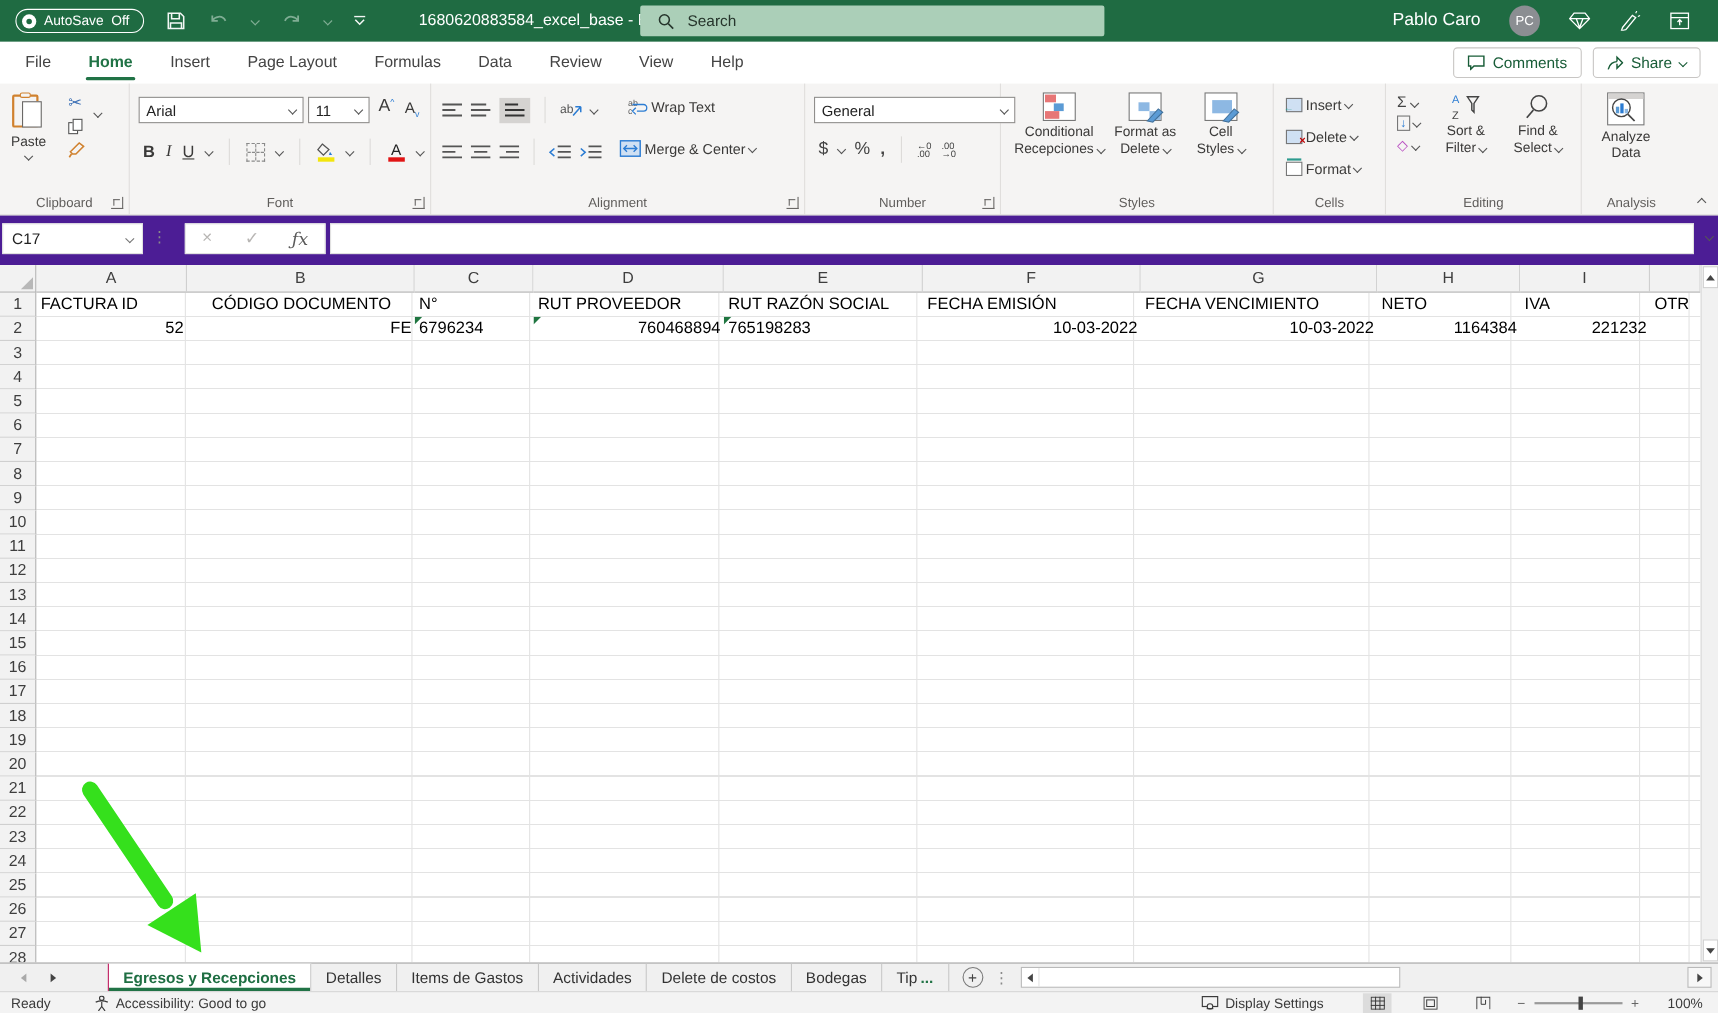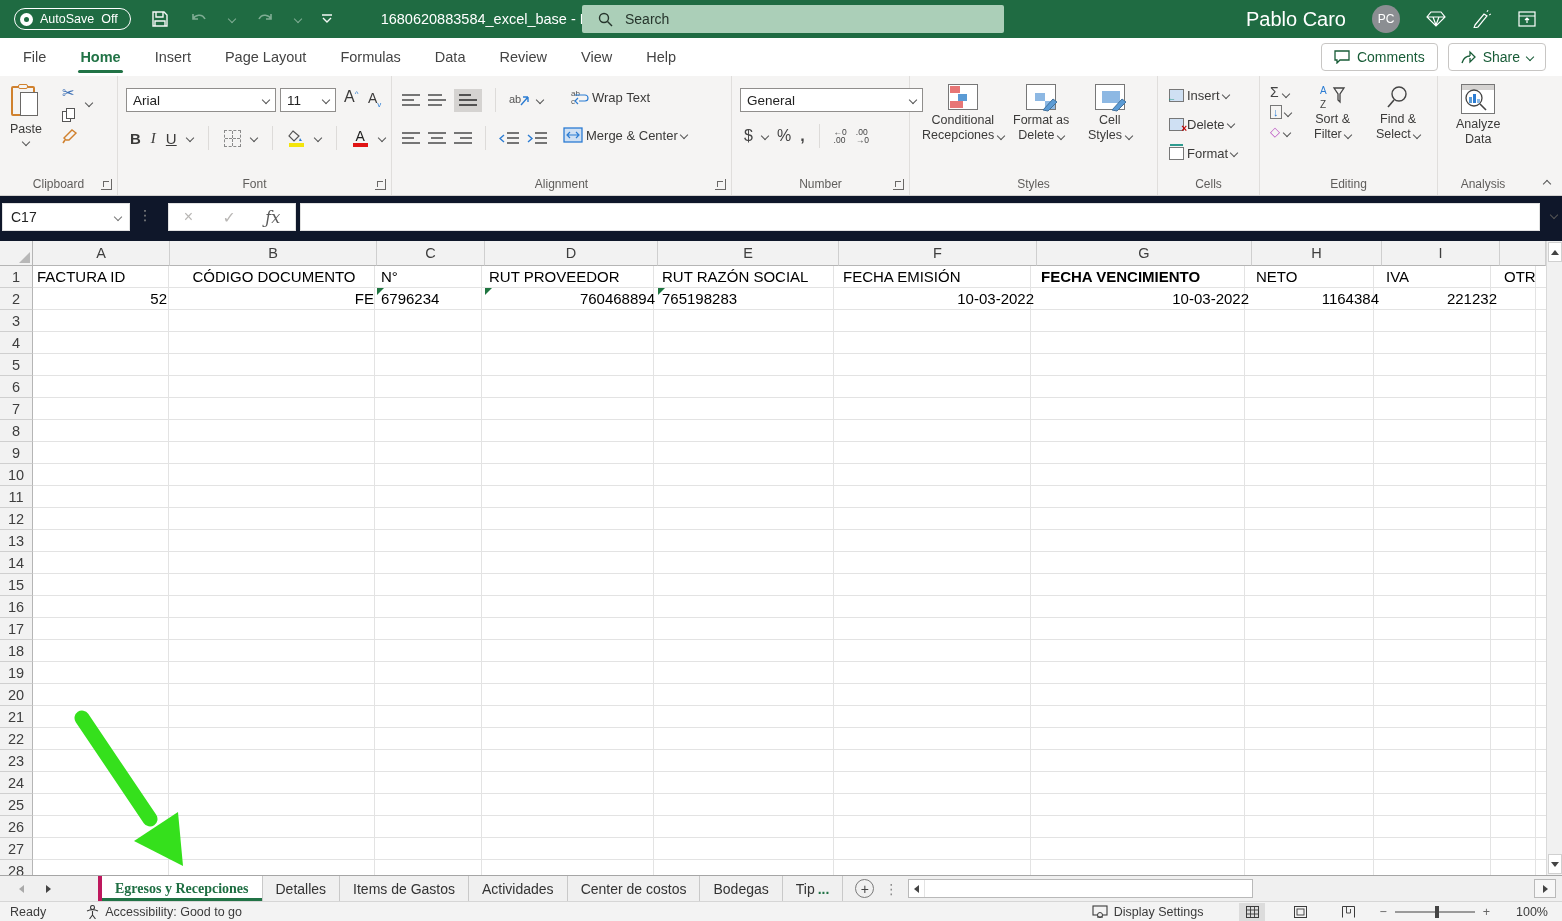--- a/index.html
+++ b/index.html
@@ -19,21 +19,21 @@
   .tb-ic.dim { opacity:.55; }
   .chv { display:inline-block; width:6px; height:6px; border-right:1.4px solid currentColor;
          border-bottom:1.4px solid currentColor; transform:rotate(45deg); }
   .chv.up { transform:rotate(-135deg); }
   .doc-title { margin-left:48px; font-size:14.5px; white-space:nowrap; }
   .searchbox { position:absolute; left:582px; top:5px; width:422px; height:28px;
                background:#abcfb8; border-radius:2px; display:flex; align-items:center;
                gap:12px; padding-left:16px; font-size:14px; color:#26352c; }
   .tb-right { position:absolute; right:0; top:0; height:38px; display:flex; align-items:center; gap:0; }
   .tb-right > * { margin-right:26px; }
-  .username { font-size:20px; }
+  .username { font-size:16px; }
   .avatar { width:28px; height:28px; border-radius:50%; background:#8b8e92; color:#fff;
             font-size:12px; display:flex; align-items:center; justify-content:center; }
   .winbtn { width:30px; text-align:center; font-size:16px; margin-right:14px; }
 
   
   .tabrow { position:absolute; left:0; top:38px; width:1562px; height:38px; background:#fff;
             display:flex; align-items:center; }
   .rtabs { display:flex; margin-left:6px; }
   .rtab { padding:0 17px; font-size:14.5px; color:#444; height:38px; display:flex;
           align-items:center; position:relative; }
@@ -59,21 +59,21 @@
   .combo .chv { margin-left:auto; color:#555; }
   .bigbtn { display:flex; flex-direction:column; align-items:center; font-size:12.5px;
             line-height:15px; color:#3b3a39; text-align:center; }
   .rowline { display:flex; align-items:center; }
   .sep-v { width:1px; background:#dddbd9; height:24px; margin:0 5px; }
   .ic16 { width:17px; height:17px; display:inline-block; position:relative; }
   .clrbar { position:absolute; left:1px; right:1px; bottom:0; height:4px; }
   .mini { display:flex; align-items:center; gap:3px; height:22px; padding:0 3px; }
 
   
-  .fbar { position:absolute; left:0; top:196px; width:1562px; height:45px; background:#0f172a;
+  .fbar { position:absolute; left:0; top:196px; width:1562px; height:45px; background:#4c1d95;
           display:flex; align-items:center;padding-left:45px; }
   .namebox { position:absolute; left:2px; top:7px; width:128px; height:28px; background:#fff;
              border:1px solid #e1e1e1; display:flex; align-items:center; padding:0 8px;
              font-size:14px; color:#222; }
   .namebox .chv { margin-left:auto; color:#777; }
   .fdots { position:absolute; left:138px; top:11px; color:#8a8a8a; font-size:14px; letter-spacing:0; }
   .fxbox { position:absolute; left:168px; top:7px; width:128px; height:28px; background:#fff;
            border:1px solid #e1e1e1; display:flex; align-items:center; justify-content:space-around;
            font-size:16px; }
   .ffield { position:absolute; left:300px; top:7px; width:1240px; height:28px; background:#fff;
@@ -118,21 +118,21 @@
   .tri-r  { width:0;height:0;border-top:4px solid transparent;border-bottom:4px solid transparent;
             border-left:5px solid #444; }
 
   
   .tabbar { position:absolute; left:0; top:875px; width:1562px; height:26px; background:#f0f0f0;
             border-top:1px solid #a6a6a6; display:flex; align-items:stretch; font-size:14px; }
   .snav { width:27px; display:flex; align-items:center; justify-content:center; }
   .stabs { display:flex; margin-left:36px; }
   .stab { padding:0 13px; display:flex; align-items:center; color:#333;
           border-right:1px solid #c9c9c9; white-space:nowrap; }
-  .stab:first-child { border-left:4px solid #be185d;font-family:Liberation Serif, serif; }
+  .stab:first-child { border-left:1px solid #be185d; }
   .stab.active { background:#fff; color:#1e6e42; font-weight:bold;
                  box-shadow:inset 0 -3px 0 #217346; }
   .stab .dots { color:#217346; font-weight:bold; margin-left:3px; }
   .addsheet { width:19px; height:19px; border:1px solid #7a7a7a; border-radius:50%; margin:auto 0 auto 12px;
               display:flex; align-items:center; justify-content:center; font-size:14px; color:#444; }
   .tdots { margin:auto 0 auto 10px; color:#8a8a8a; }
   .hscroll { margin:3px 0 3px 10px; width:345px; background:#fff; border:1px solid #b9b9b9;
              display:flex; align-items:center; }
   .hscroll .hbtn { width:16px; height:100%; display:flex; align-items:center; justify-content:center;
                    border-right:1px solid #e3e3e3; }
@@ -646,21 +646,21 @@
   <div class="corner">
       <span class="tri"></span>
     </div>
   <div id="cells">
       <div class="cell" style="left: 33px; top: 25px; width: 138px; text-align: left;">FACTURA ID</div>
       <div class="cell" style="left: 170px; top: 25px; width: 208px; text-align: center;">CÓDIGO DOCUMENTO</div>
       <div class="cell" style="left: 377px; top: 25px; width: 109px; text-align: left;">N°</div>
       <div class="cell" style="left: 485px; top: 25px; width: 174px; text-align: left;">RUT PROVEEDOR</div>
       <div class="cell" style="left: 658px; top: 25px; width: 182px; text-align: left;">RUT RAZÓN SOCIAL</div>
       <div class="cell" style="left: 839px; top: 25px; width: 199px; text-align: left;">FECHA EMISIÓN</div>
-      <div class="cell" style="left: 1037px; top: 25px; width: 216px; text-align: left; font-weight: bold;">FECHA VENCIMIENTO</div>
+      <div class="cell" style="left: 1037px; top: 25px; width: 216px; text-align: left;">FECHA VENCIMIENTO</div>
       <div class="cell" style="left: 1252px; top: 25px; width: 131px; text-align: left;">NETO</div>
       <div class="cell" style="left: 1382px; top: 25px; width: 119px; text-align: left;">IVA</div>
       <div class="cell" style="left: 1500px; top: 25px; width: 47px; text-align: left;">OTR</div>
       <div class="cell" style="left: 33px; top: 47px; width: 138px; text-align: right;">52</div>
       <div class="cell" style="left: 170px; top: 47px; width: 208px; text-align: right;">FE</div>
       <div class="cell" style="left: 377px; top: 47px; width: 109px; text-align: left;">6796234<span class="flag"></span></div>
       <div class="cell" style="left: 485px; top: 47px; width: 174px; text-align: right;">760468894<span class="flag"></span></div>
       <div class="cell" style="left: 658px; top: 47px; width: 182px; text-align: left;">765198283<span class="flag"></span></div>
       <div class="cell" style="left: 839px; top: 47px; width: 199px; text-align: right;">10-03-2022</div>
       <div class="cell" style="left: 1037px; top: 47px; width: 216px; text-align: right;">10-03-2022</div>
@@ -697,21 +697,21 @@
       <div class="stab">
         <span>Detalles</span>
       </div>
       <div class="stab">
         <span>Items de Gastos</span>
       </div>
       <div class="stab">
         <span>Actividades</span>
       </div>
       <div class="stab">
-        <span>Center de costos</span>
+        <span>Delete de costos</span>
       </div>
       <div class="stab">
         <span>Bodegas</span>
       </div>
       <div class="stab">
         <span>Tip</span>
         <span class="dots">...</span>
       </div>
     </div>
   <span class="addsheet">+</span>

